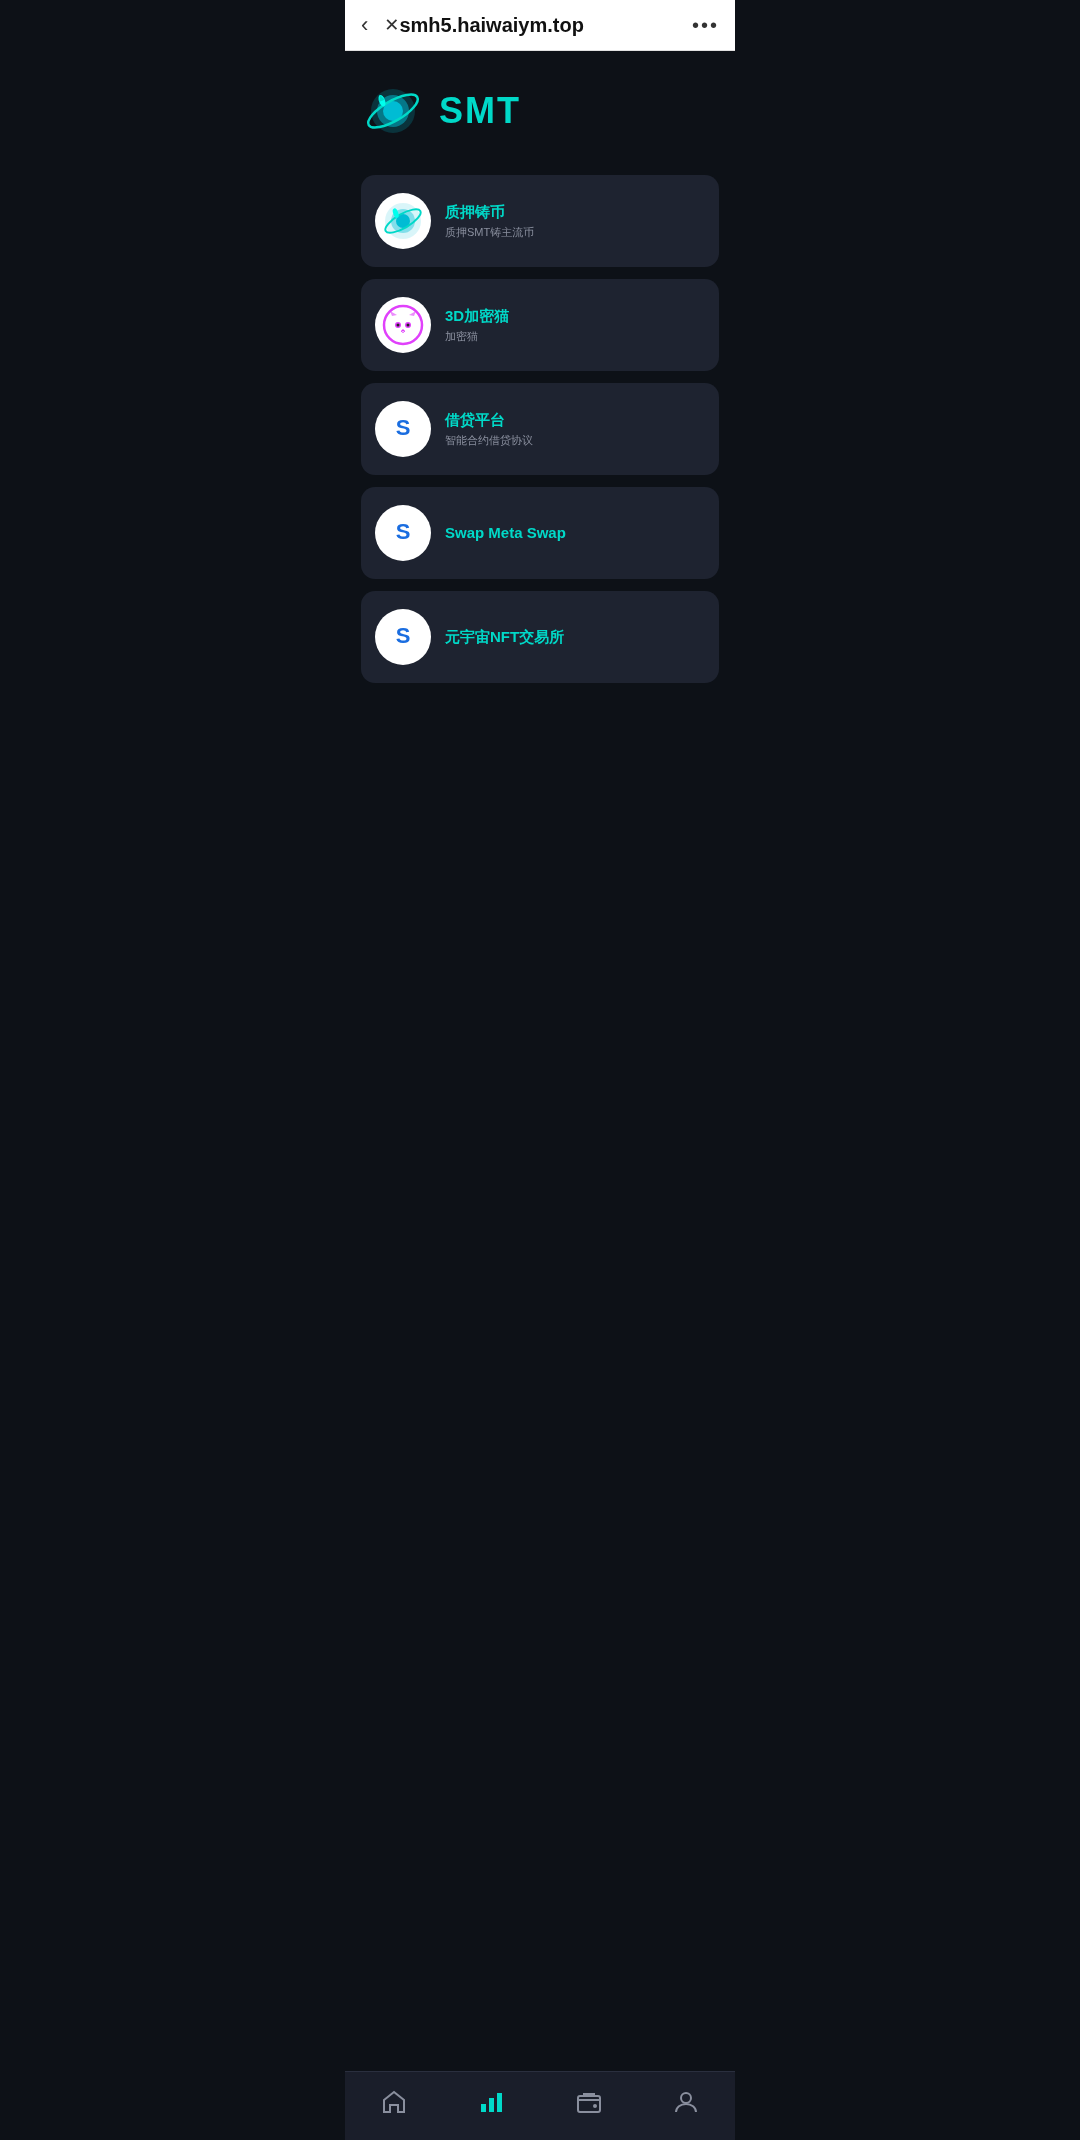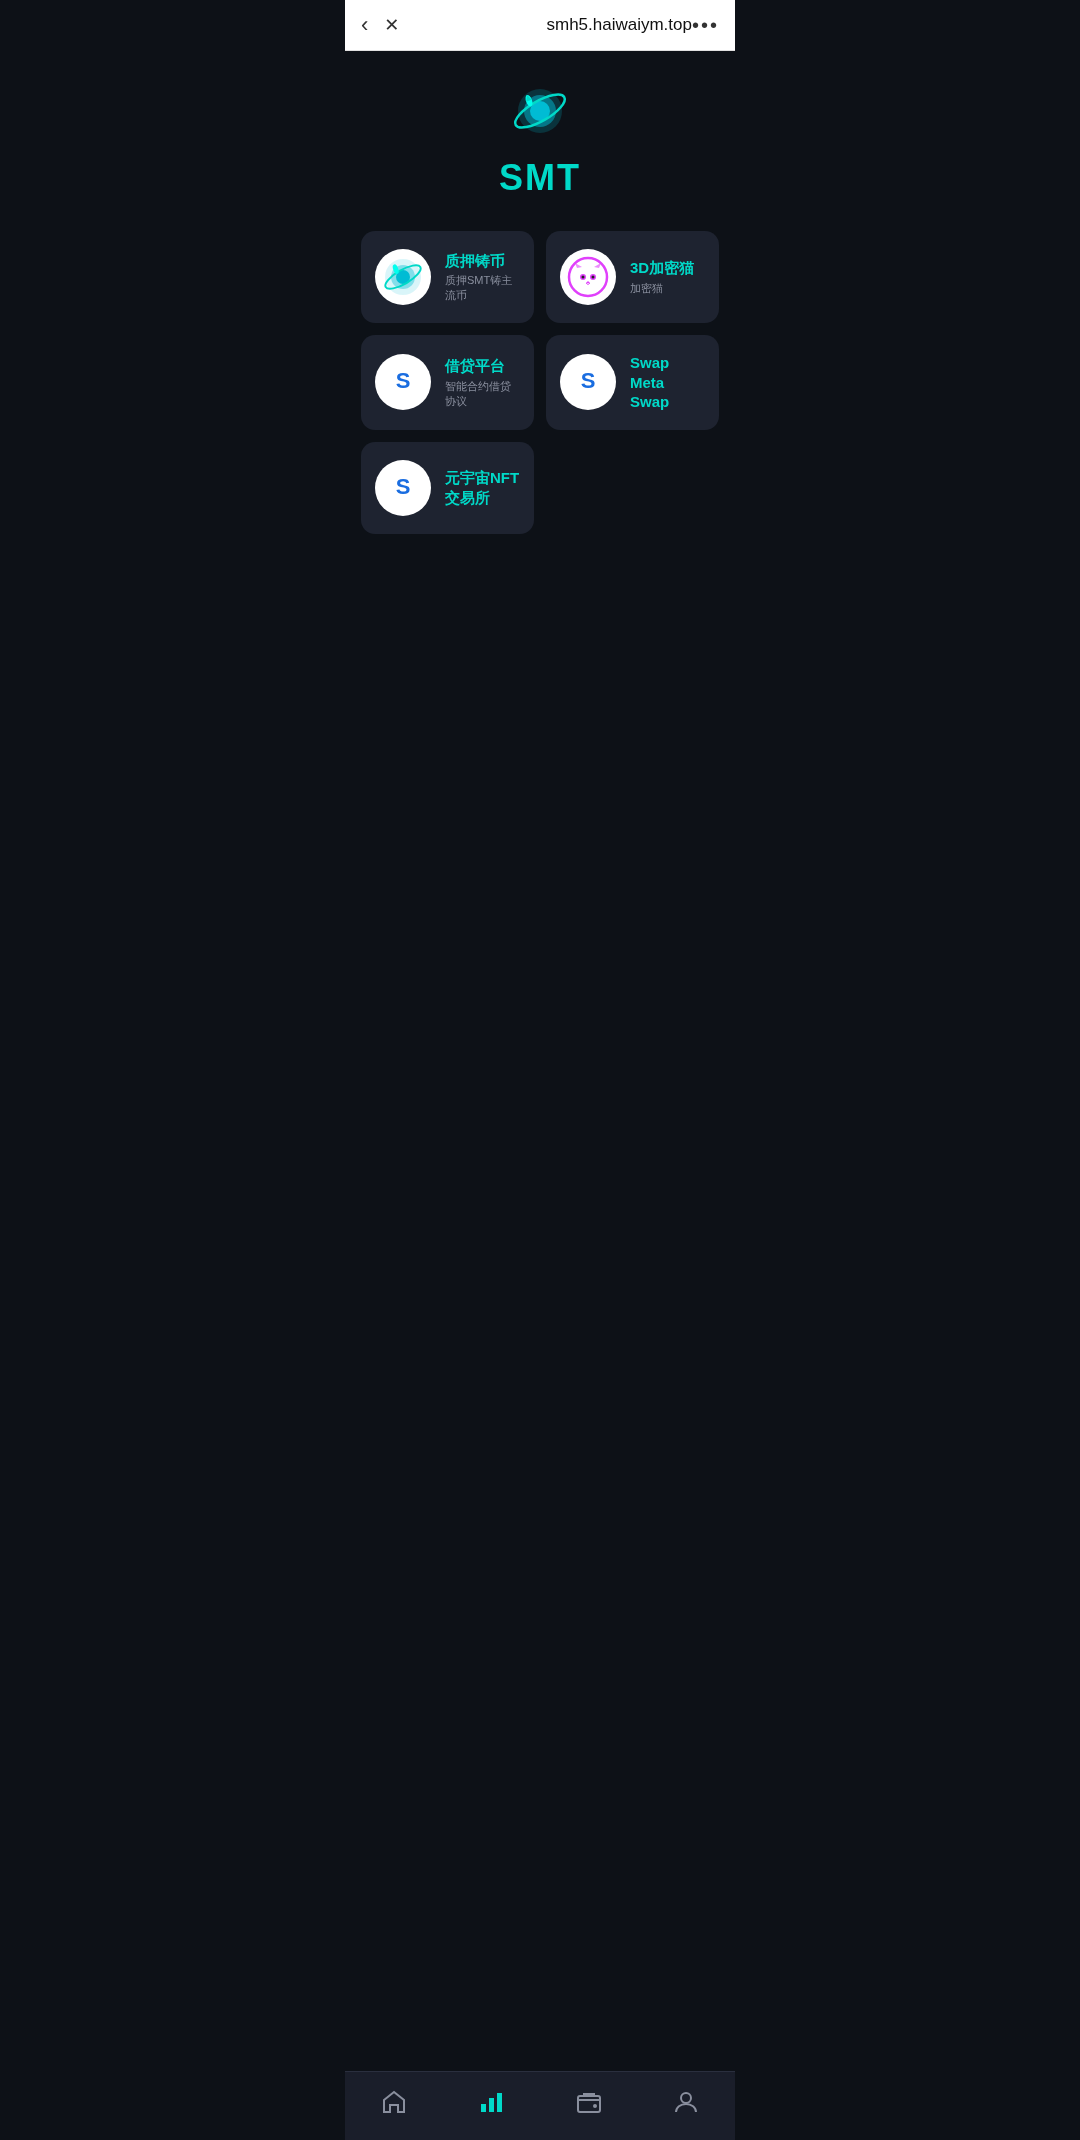--- a/index.html
+++ b/index.html
@@ -27,64 +27,63 @@
       display: flex;
       gap: 16px;
       align-items: center;
     }
     .browser-bar-nav span {
       font-size: 20px;
       color: #333;
       cursor: pointer;
     }
     .browser-bar-url {
-      font-size: 17px;
-      font-weight: 400;
+      font-size: 20px;
+      font-weight: 700;
       color: #111;
       flex: 1;
-      text-align: right;
+      text-align: left;
     }
     .browser-bar-more {
       font-size: 20px;
       color: #333;
       cursor: pointer;
       letter-spacing: 2px;
     }
 
     
     .main-content {
       padding: 28px 16px 16px;
     }
 
     
     .app-header {
       display: flex;
       align-items: center;
       gap: 14px;
       margin-bottom: 32px;
-      flex-direction: column;
     }
 
     .logo-icon {
       width: 64px;
       height: 64px;
       position: relative;
     }
 
     .app-title {
       font-size: 36px;
       font-weight: 700;
       color: #00d9c8;
       letter-spacing: 2px;
     }
 
     
     .grid {
       display: grid;
-      grid-template-columns: 1fr 1fr;
+      grid-template-columns: 1fr;
       gap: 12px;
       margin-top: 20px;
     }
 
     .card {
       background: #1e2330;
       border-radius: 14px;
       padding: 18px 14px;
       display: flex;
       align-items: center;

